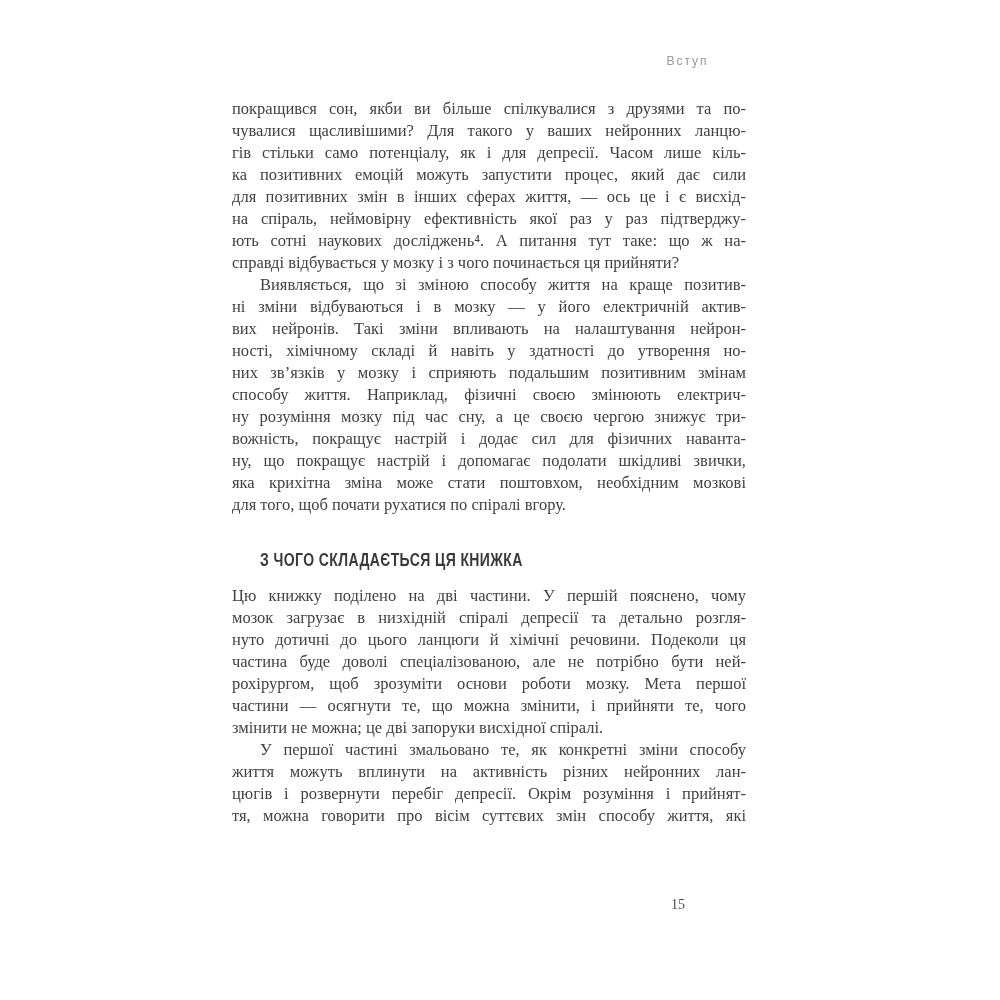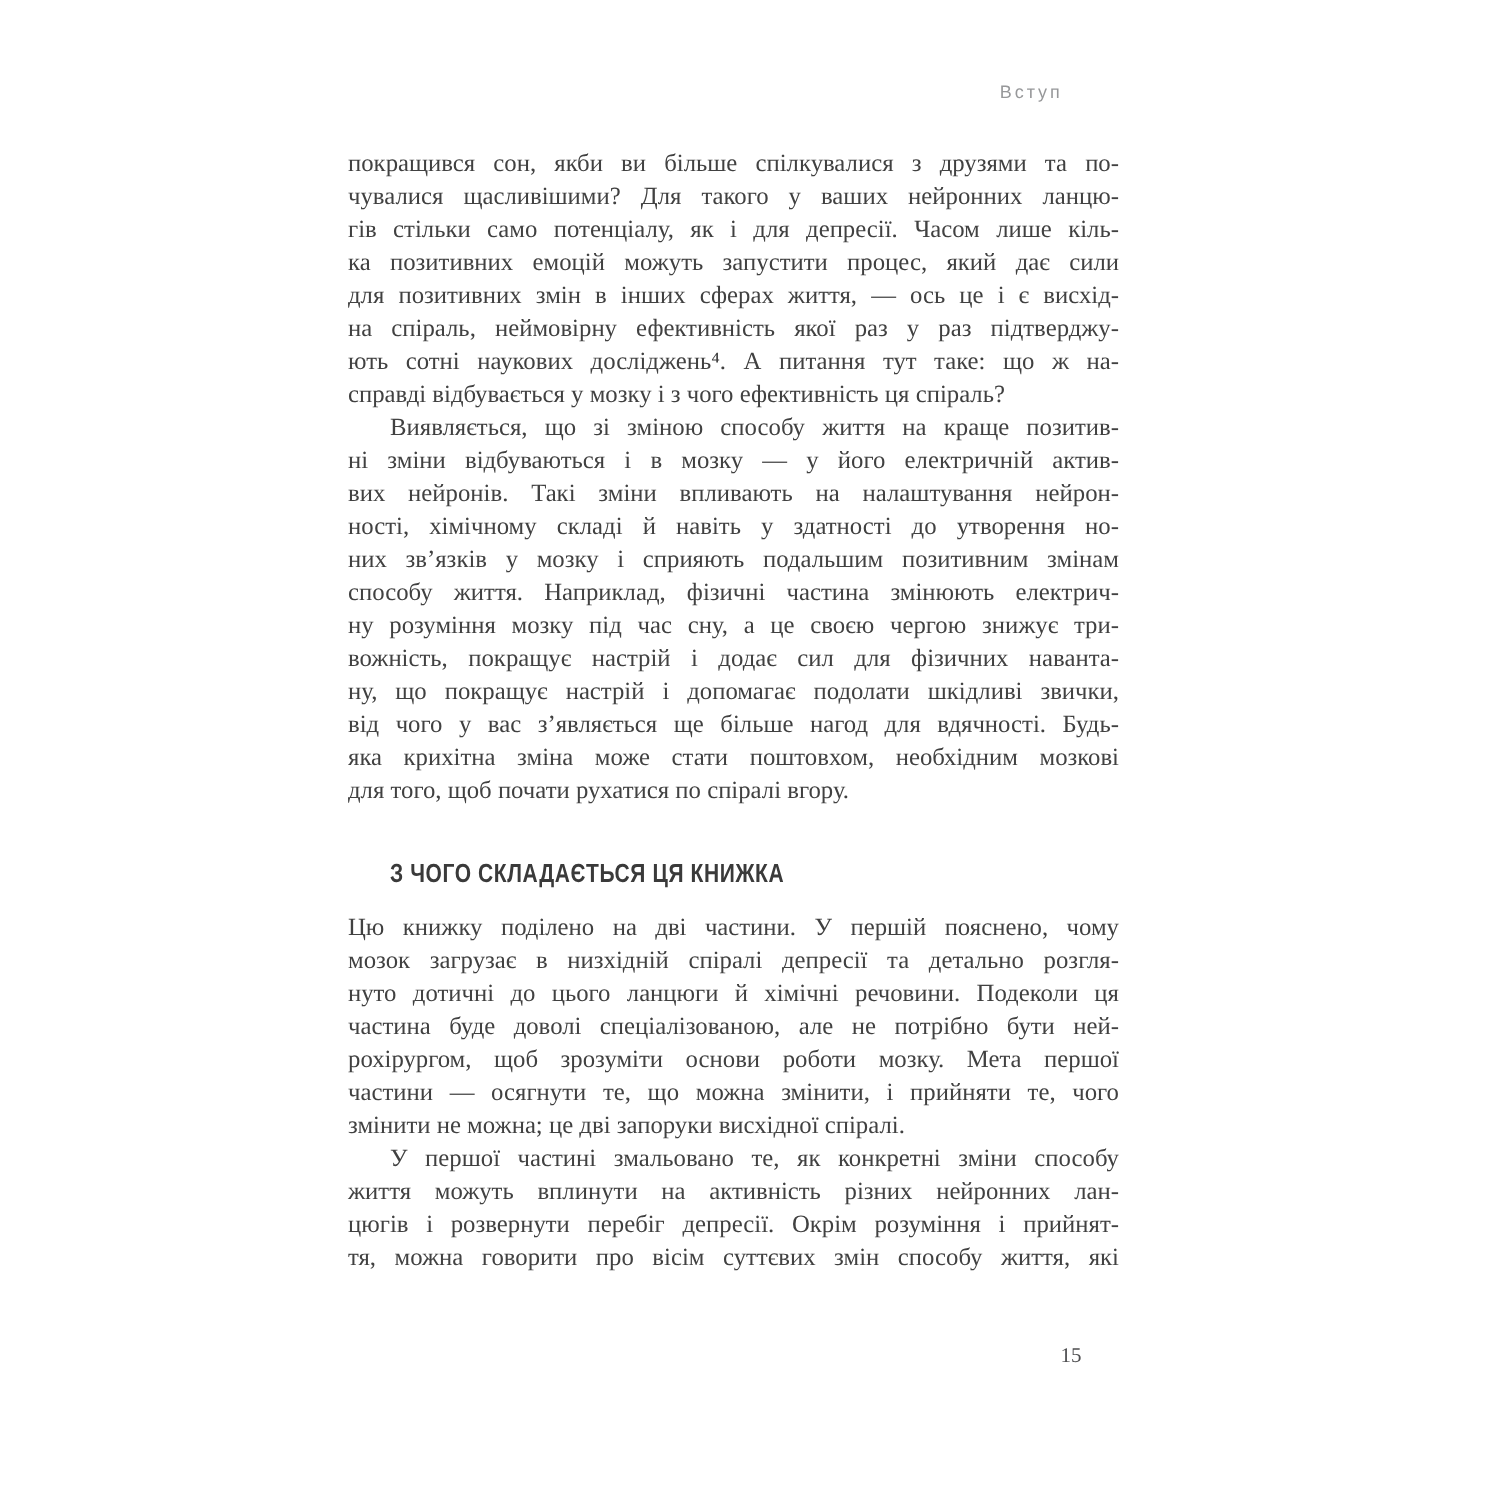--- a/index.html
+++ b/index.html
@@ -58,21 +58,21 @@
     letter-spacing: 0.5px;
     color: var(--heading-color, #3a3a3a);
     margin: 33px 0 14px 28px;
     transform: scaleX(0.8);
     transform-origin: left center;
     white-space: nowrap;
   }
   .page-number {
     position: absolute;
     top: 897px;
-    left: 624px;
+    left: 588px;
     width: 180px;
     text-align: center;
     font-family: "Liberation Serif", "DejaVu Serif", serif;
     font-size: 14px;
     color: var(--page-number-color, #4e4e50);
   }
 </style>
 </head>
 <body>
 
@@ -81,33 +81,32 @@
 
   <div class="text-column">
       <div class="para">
         <div class="line">покращився сон, якби ви більше спілкувалися з друзями та по-</div>
         <div class="line">чувалися щасливішими? Для такого у ваших нейронних ланцю-</div>
         <div class="line">гів стільки само потенціалу, як і для депресії. Часом лише кіль-</div>
         <div class="line">ка позитивних емоцій можуть запустити процес, який дає сили</div>
         <div class="line">для позитивних змін в інших сферах життя, — ось це і є висхід-</div>
         <div class="line">на спіраль, неймовірну ефективність якої раз у раз підтверджу-</div>
         <div class="line">ють сотні наукових досліджень⁴. А питання тут таке: що ж на-</div>
-        <div class="line short">справді відбувається у мозку і з чого ефективність ця спіраль?</div>
+        <div class="line short">справді відбувається у мозку і з чого починається ця прийняти?</div>
       </div>
       <div class="para">
         <div class="line indent">Виявляється, що зі зміною способу життя на краще позитив-</div>
         <div class="line">ні зміни відбуваються і в мозку — у його електричній актив-</div>
         <div class="line">вих нейронів. Такі зміни впливають на налаштування нейрон-</div>
         <div class="line">ності, хімічному складі й навіть у здатності до утворення но-</div>
         <div class="line">них зв’язків у мозку і сприяють подальшим позитивним змінам</div>
-        <div class="line">способу життя. Наприклад, фізичні частина змінюють електрич-</div>
+        <div class="line">способу життя. Наприклад, фізичні своєю змінюють електрич-</div>
         <div class="line">ну розуміння мозку під час сну, а це своєю чергою знижує три-</div>
         <div class="line">вожність, покращує настрій і додає сил для фізичних наванта-</div>
         <div class="line">ну, що покращує настрій і допомагає подолати шкідливі звички,</div>
-        <div class="line">від чого у вас з’являється ще більше нагод для вдячності. Будь-</div>
         <div class="line">яка крихітна зміна може стати поштовхом, необхідним мозкові</div>
         <div class="line short">для того, щоб почати рухатися по спіралі вгору.</div>
       </div>
       <div class="section-heading">З ЧОГО СКЛАДАЄТЬСЯ ЦЯ КНИЖКА</div>
       <div class="para">
         <div class="line">Цю книжку поділено на дві частини. У першій пояснено, чому</div>
         <div class="line">мозок загрузає в низхідній спіралі депресії та детально розгля-</div>
         <div class="line">нуто дотичні до цього ланцюги й хімічні речовини. Подеколи ця</div>
         <div class="line">частина буде доволі спеціалізованою, але не потрібно бути ней-</div>
         <div class="line">рохірургом, щоб зрозуміти основи роботи мозку. Мета першої</div>

